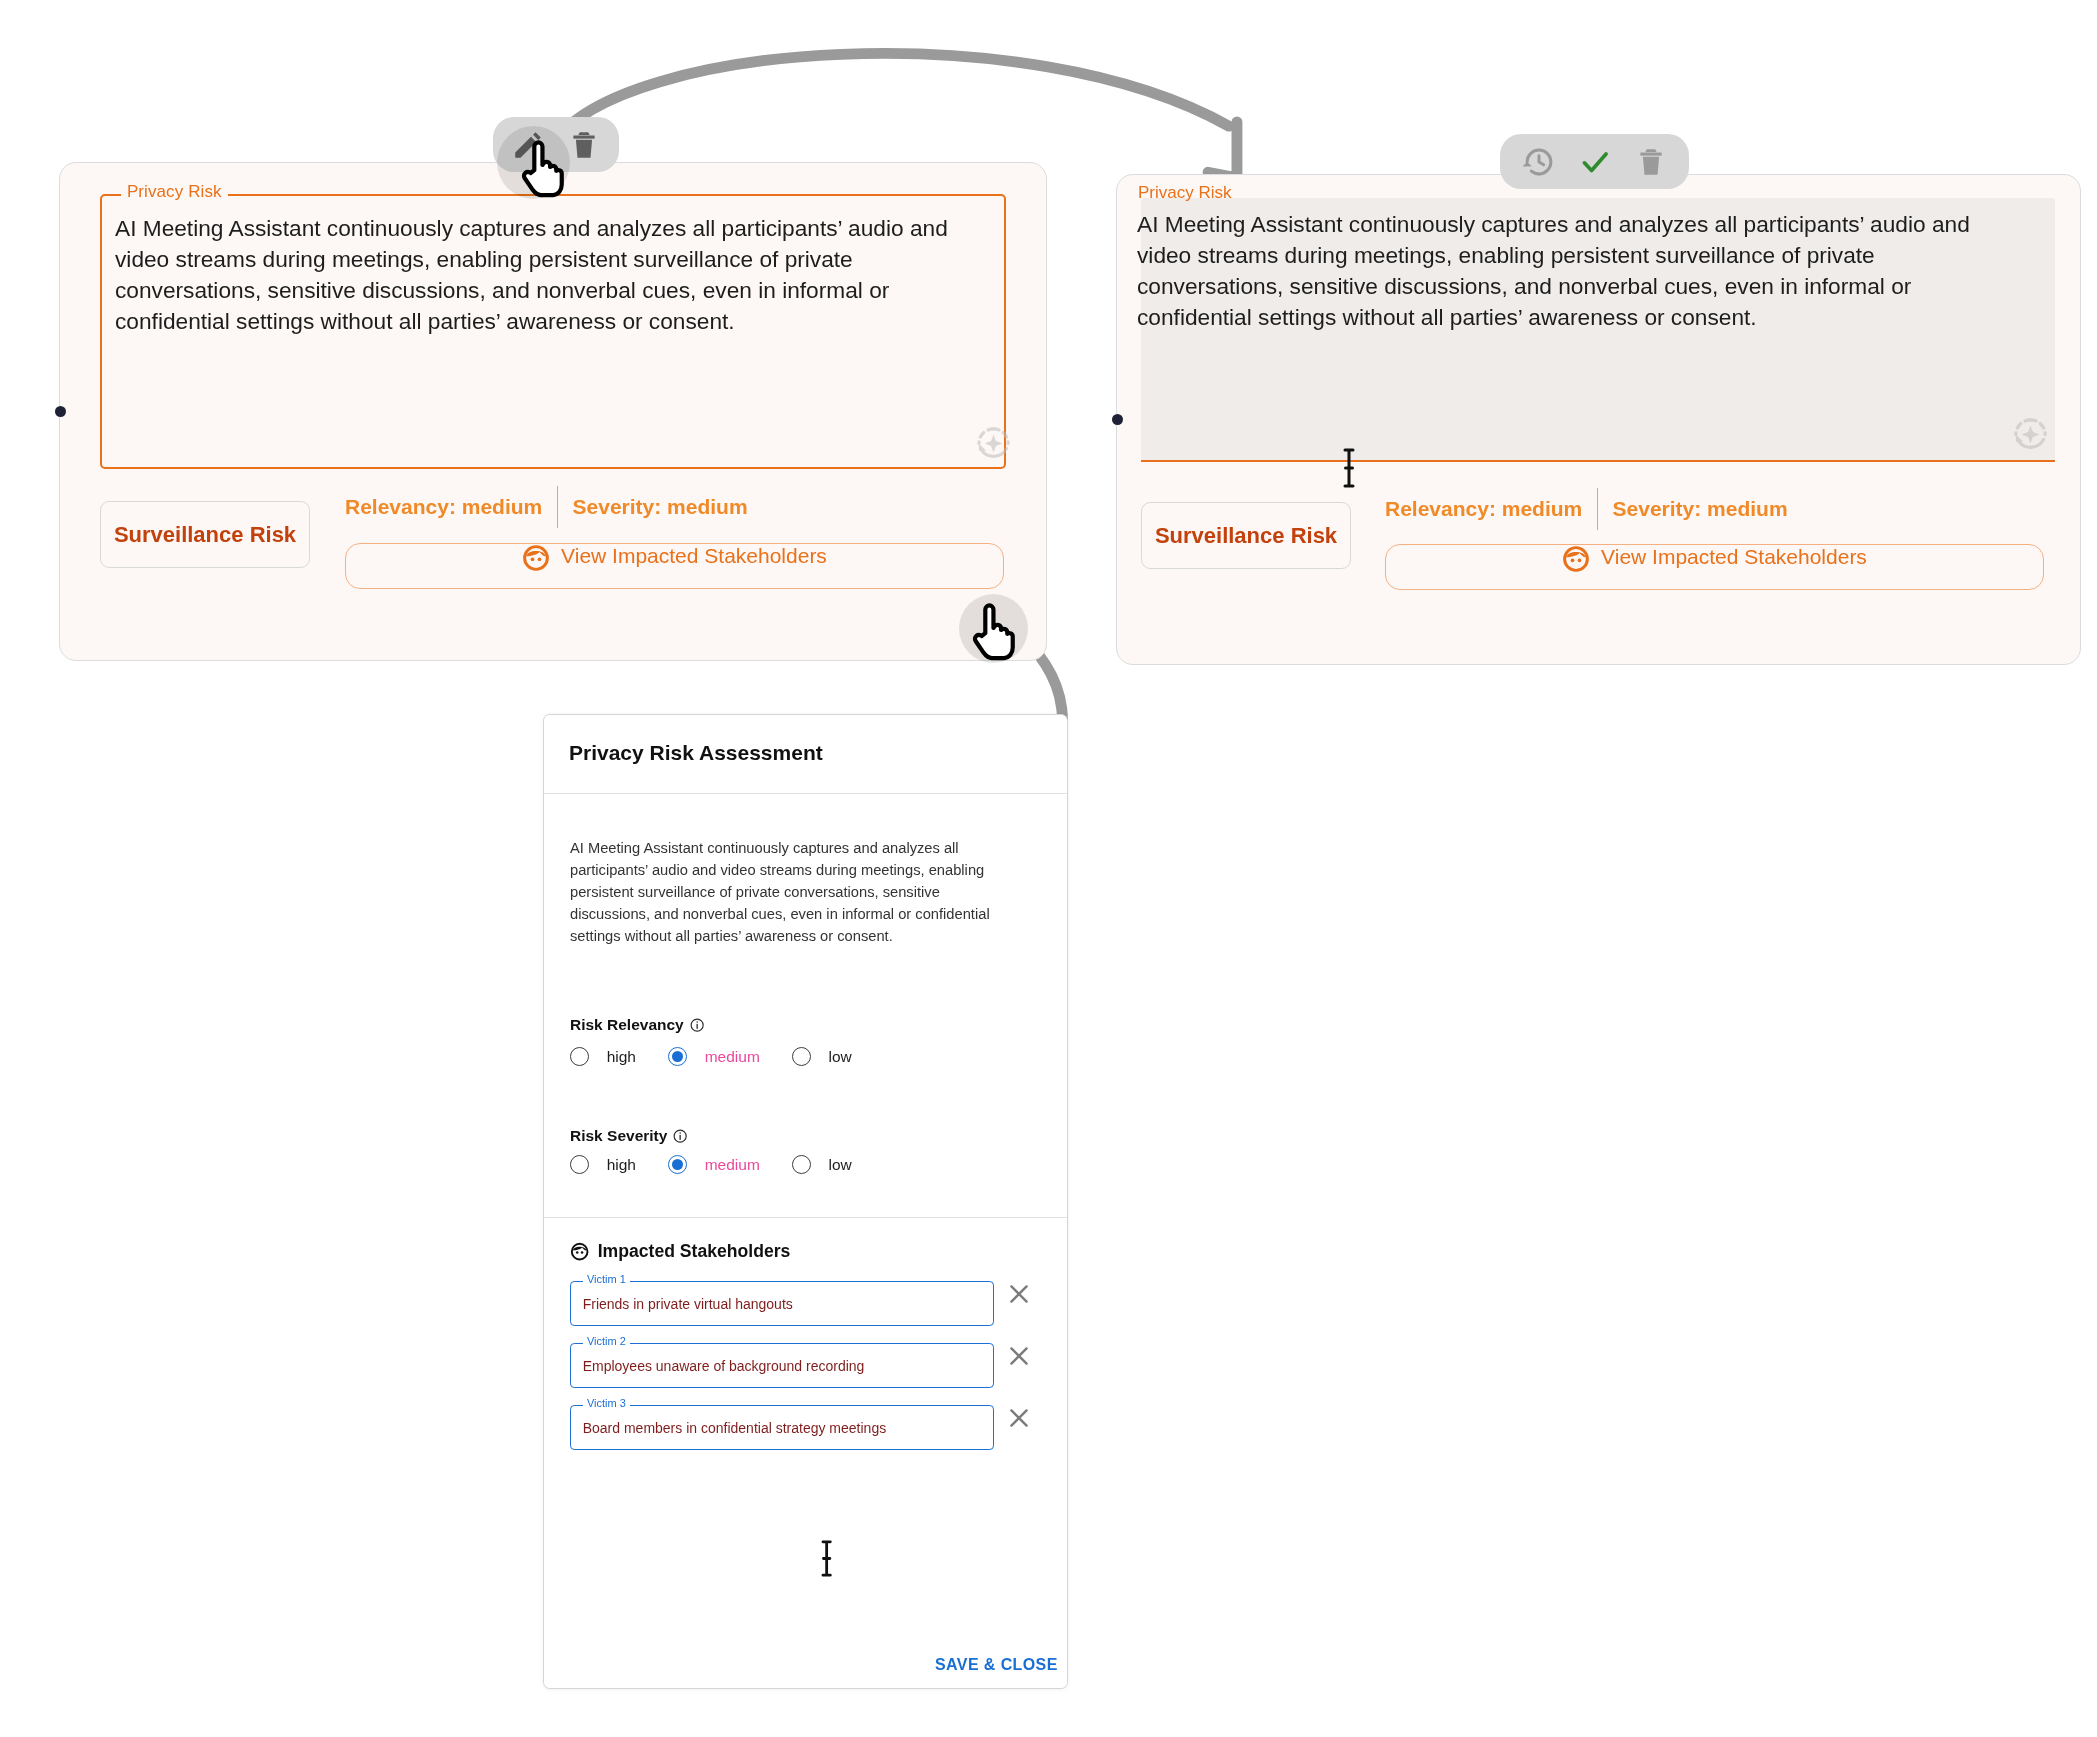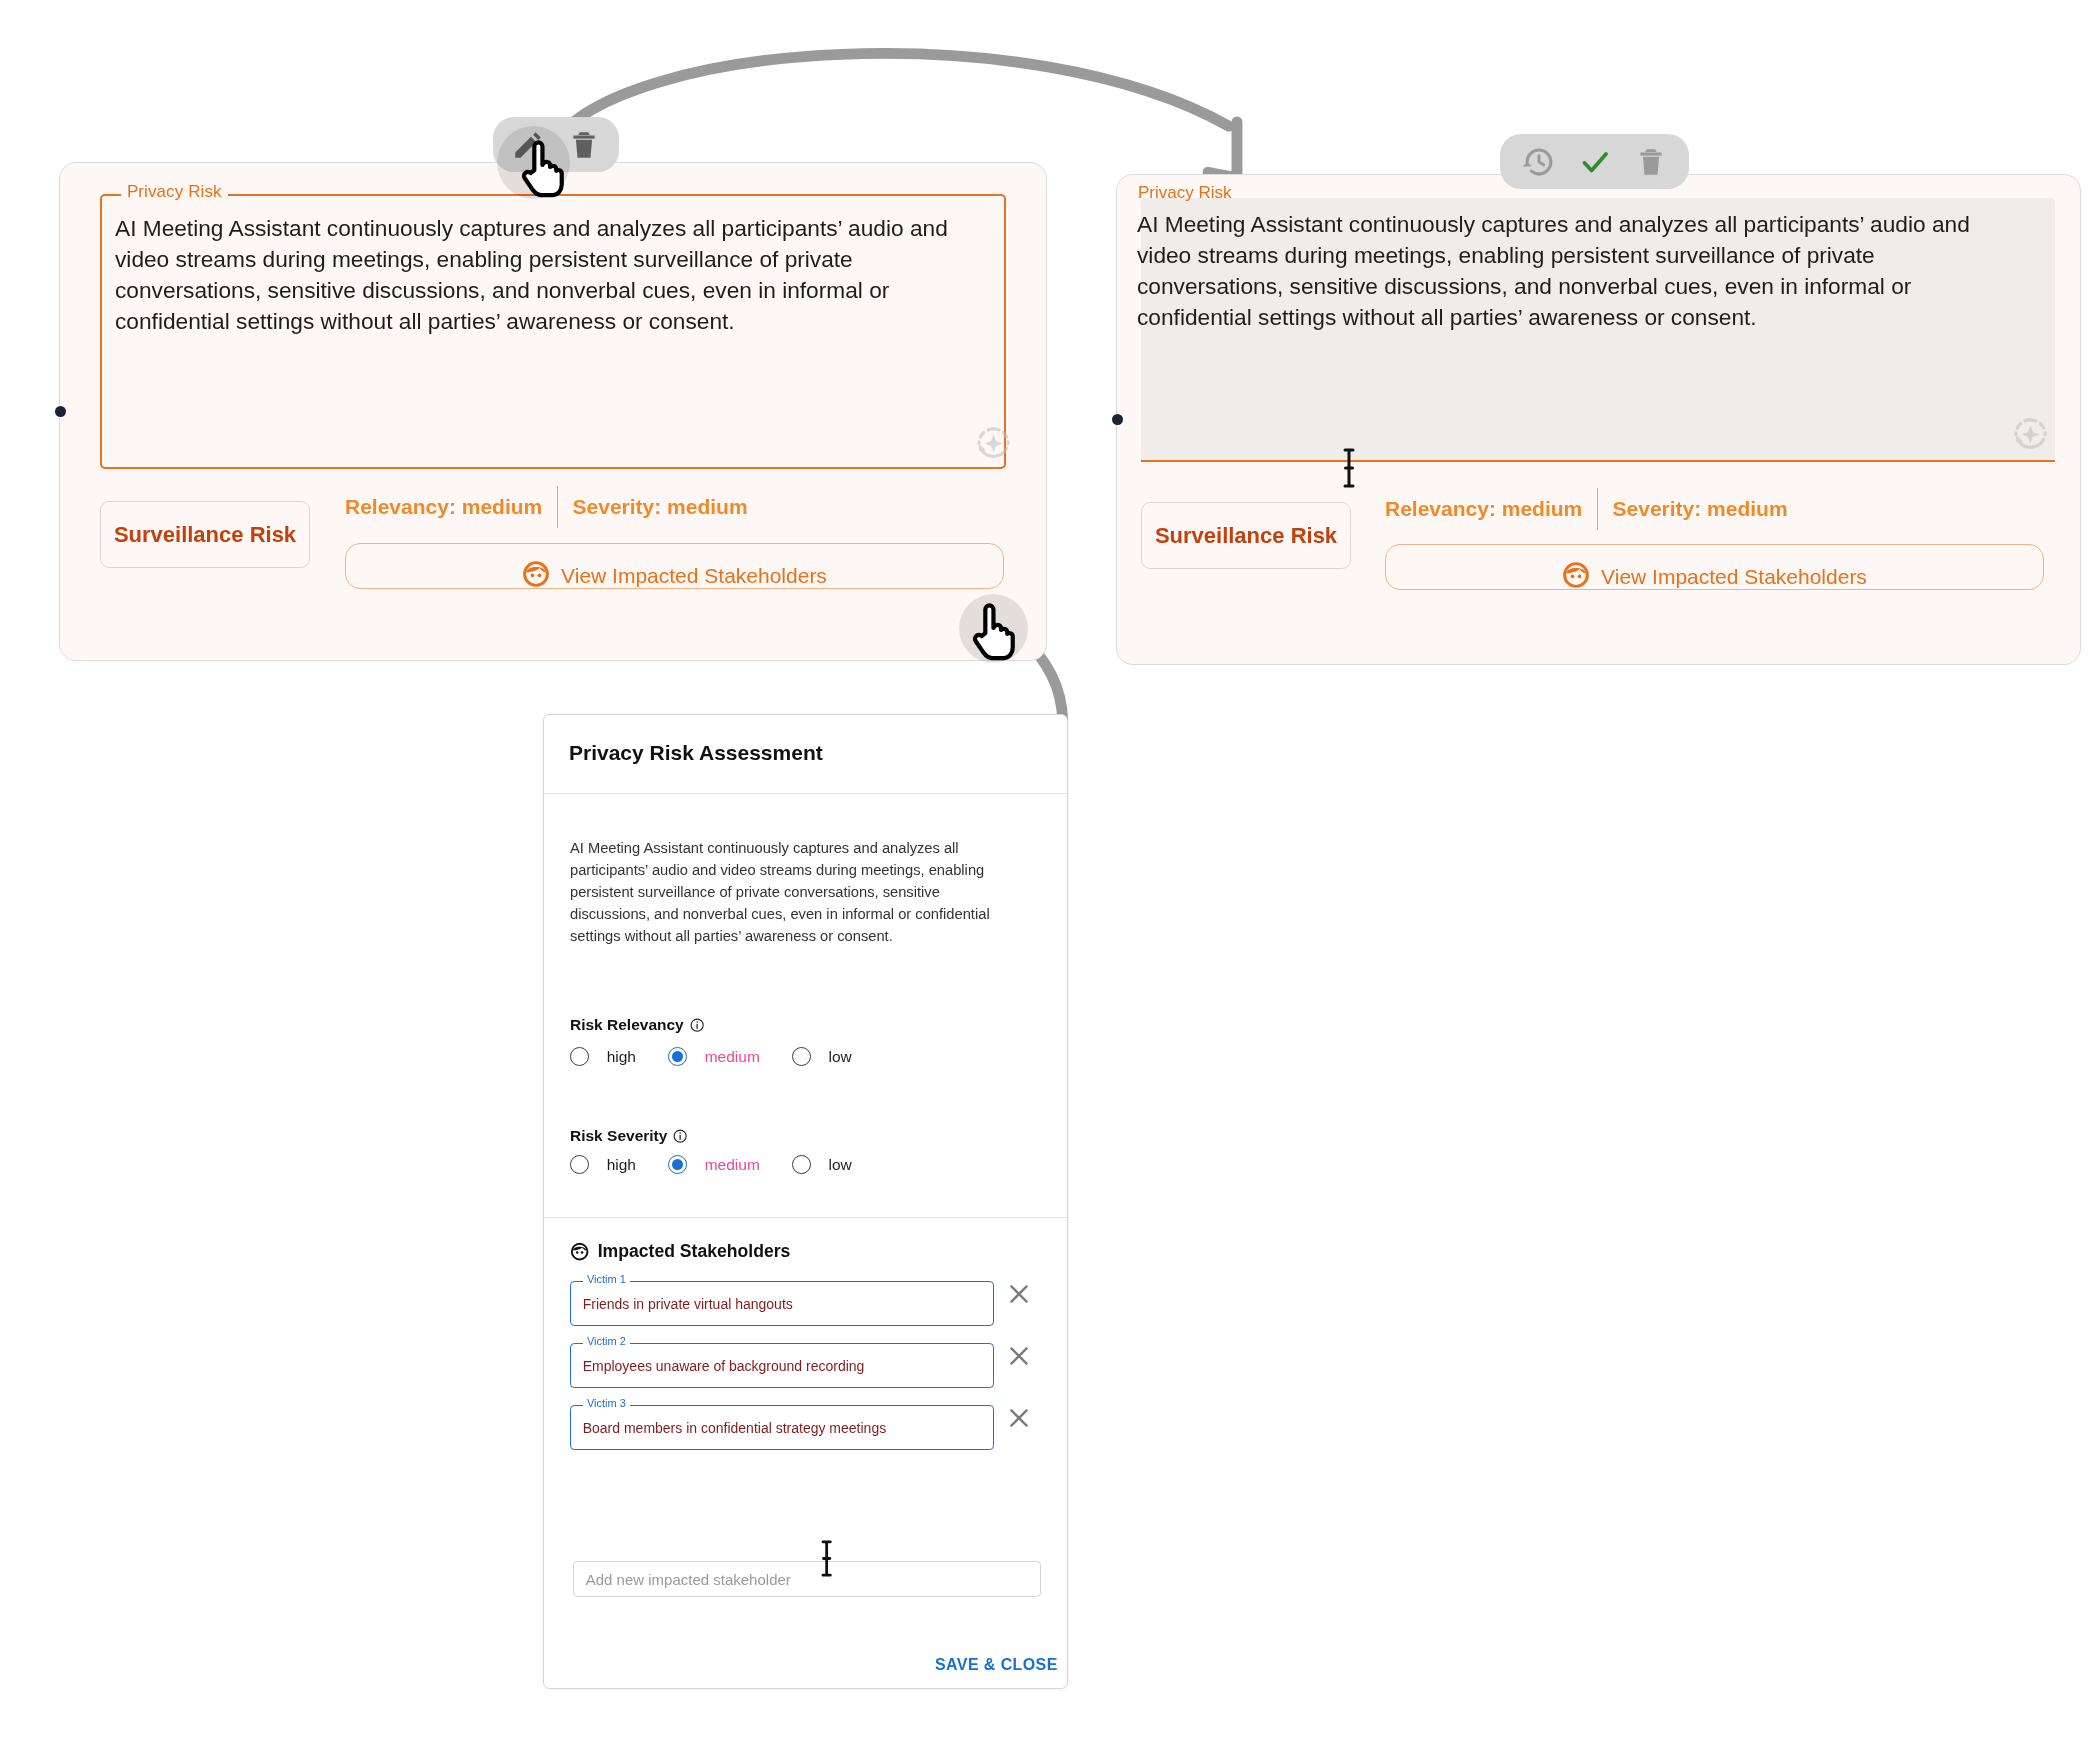--- a/index.html
+++ b/index.html
@@ -82,21 +82,21 @@
     color:#c2410c;font-size:22px;font-weight:bold;
     box-sizing:border-box;
   }
 
   .meta-row{position:absolute;display:flex;align-items:center;color:#f08a28;font-size:21px;font-weight:bold;}
   .meta-sep{width:1.7px;height:42px;background:#8fb9e0;margin:0 14.3px;}
 
   .stake-btn{
     position:absolute;
     border:1.3px solid #f3b183;border-radius:15px;background:#fdf8f5;
-    display:flex;align-items:flex-end;justify-content:center;gap:11px;
+    display:flex;align-items:flex-start;justify-content:center;gap:11px;
     color:#e8711a;font-size:21px;
     box-sizing:border-box;
   }
 
   
   .toolbar{
     position:absolute;background:#d7d7d7;border-radius:21px;
     display:flex;align-items:center;justify-content:center;gap:22px;
     box-sizing:border-box;
   }
@@ -379,23 +379,20 @@
       <div class="victim-box">
         <span class="victim-legend">Victim 3</span>
         <div class="victim-val">Board members in confidential strategy meetings</div>
       </div>
       <svg class="x-btn" viewBox="0 0 24 24">
         <path d="M5 5 L19 19 M19 5 L5 19" fill="none" stroke="#7b7b7b" stroke-width="2.2" stroke-linecap="round"></path>
       </svg>
     </div>
   </div>
 
-  <div class="addnew">
-    <span>Add new impacted stakeholder</span>
-  </div>
 
   <svg class="ibeam" style="left:817px;top:1540px;width:19.3px;height:37px;" viewBox="0 0 20 40">
     <path d="M6 2 L14 2 M10 2 L10 38 M6 38 L14 38 M6.5 20 L13.5 20" fill="none" stroke="#111" stroke-width="3" stroke-linecap="round"></path>
   </svg>
 
   <div class="save-close">SAVE &amp; CLOSE</div>
 
 </div>
 
 

